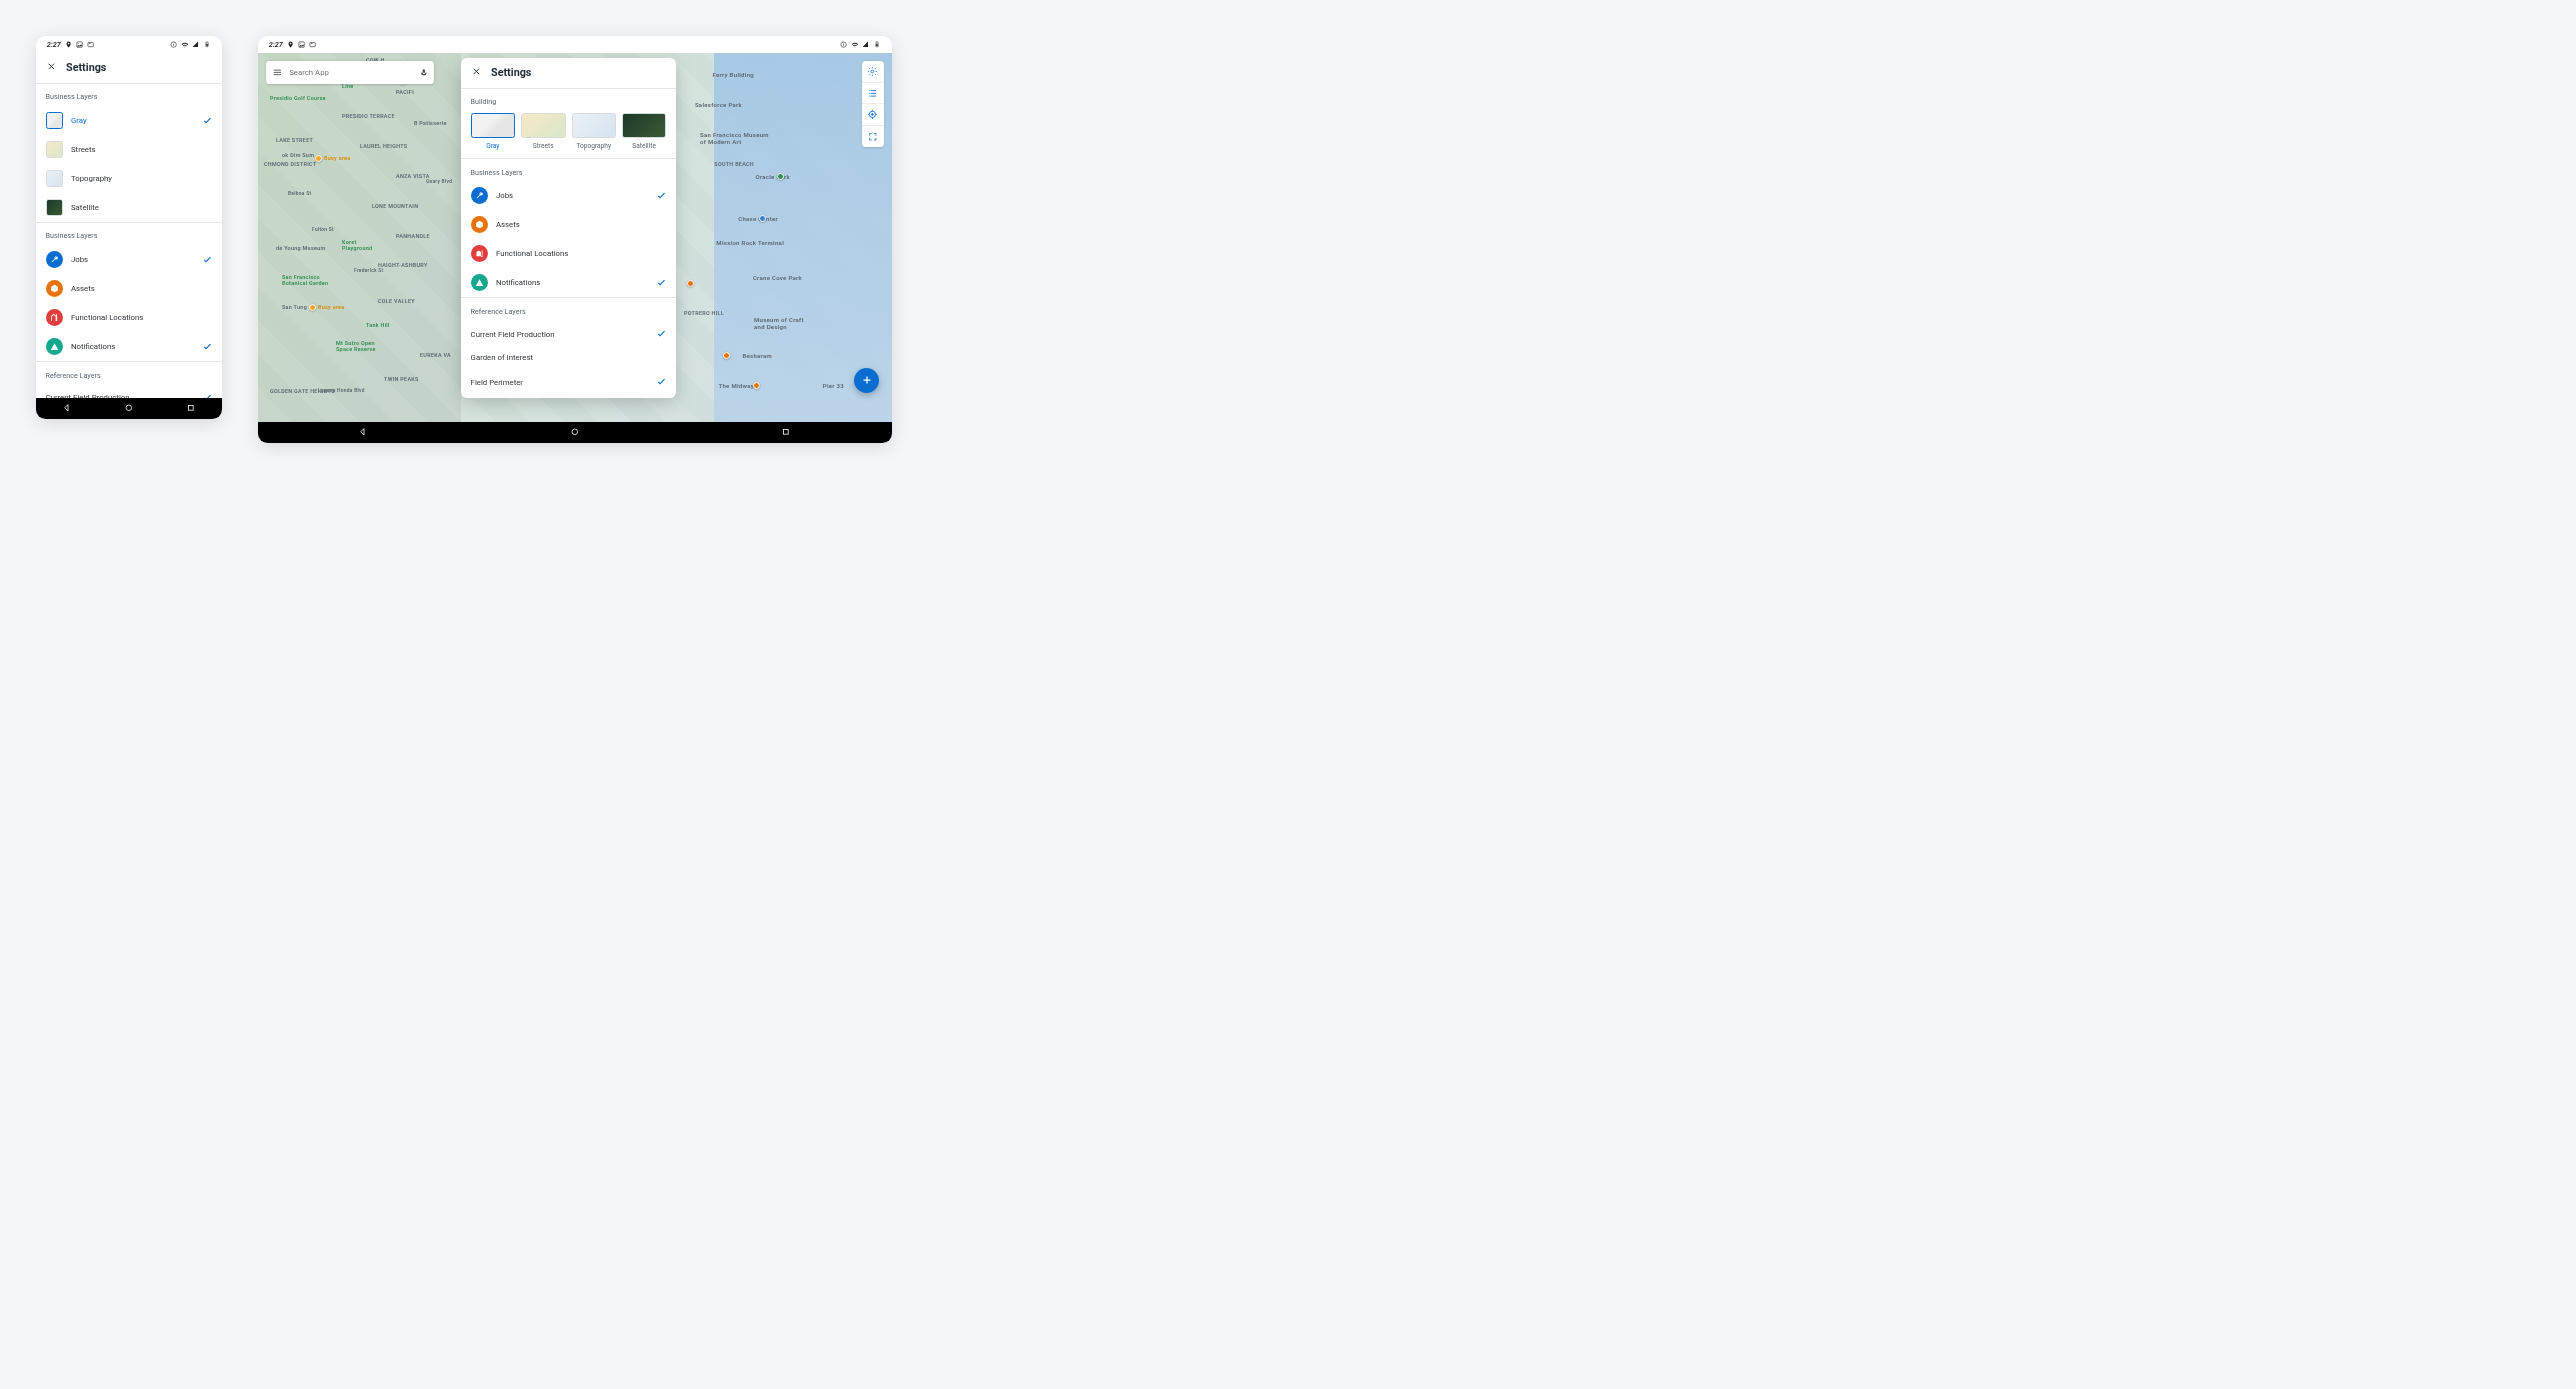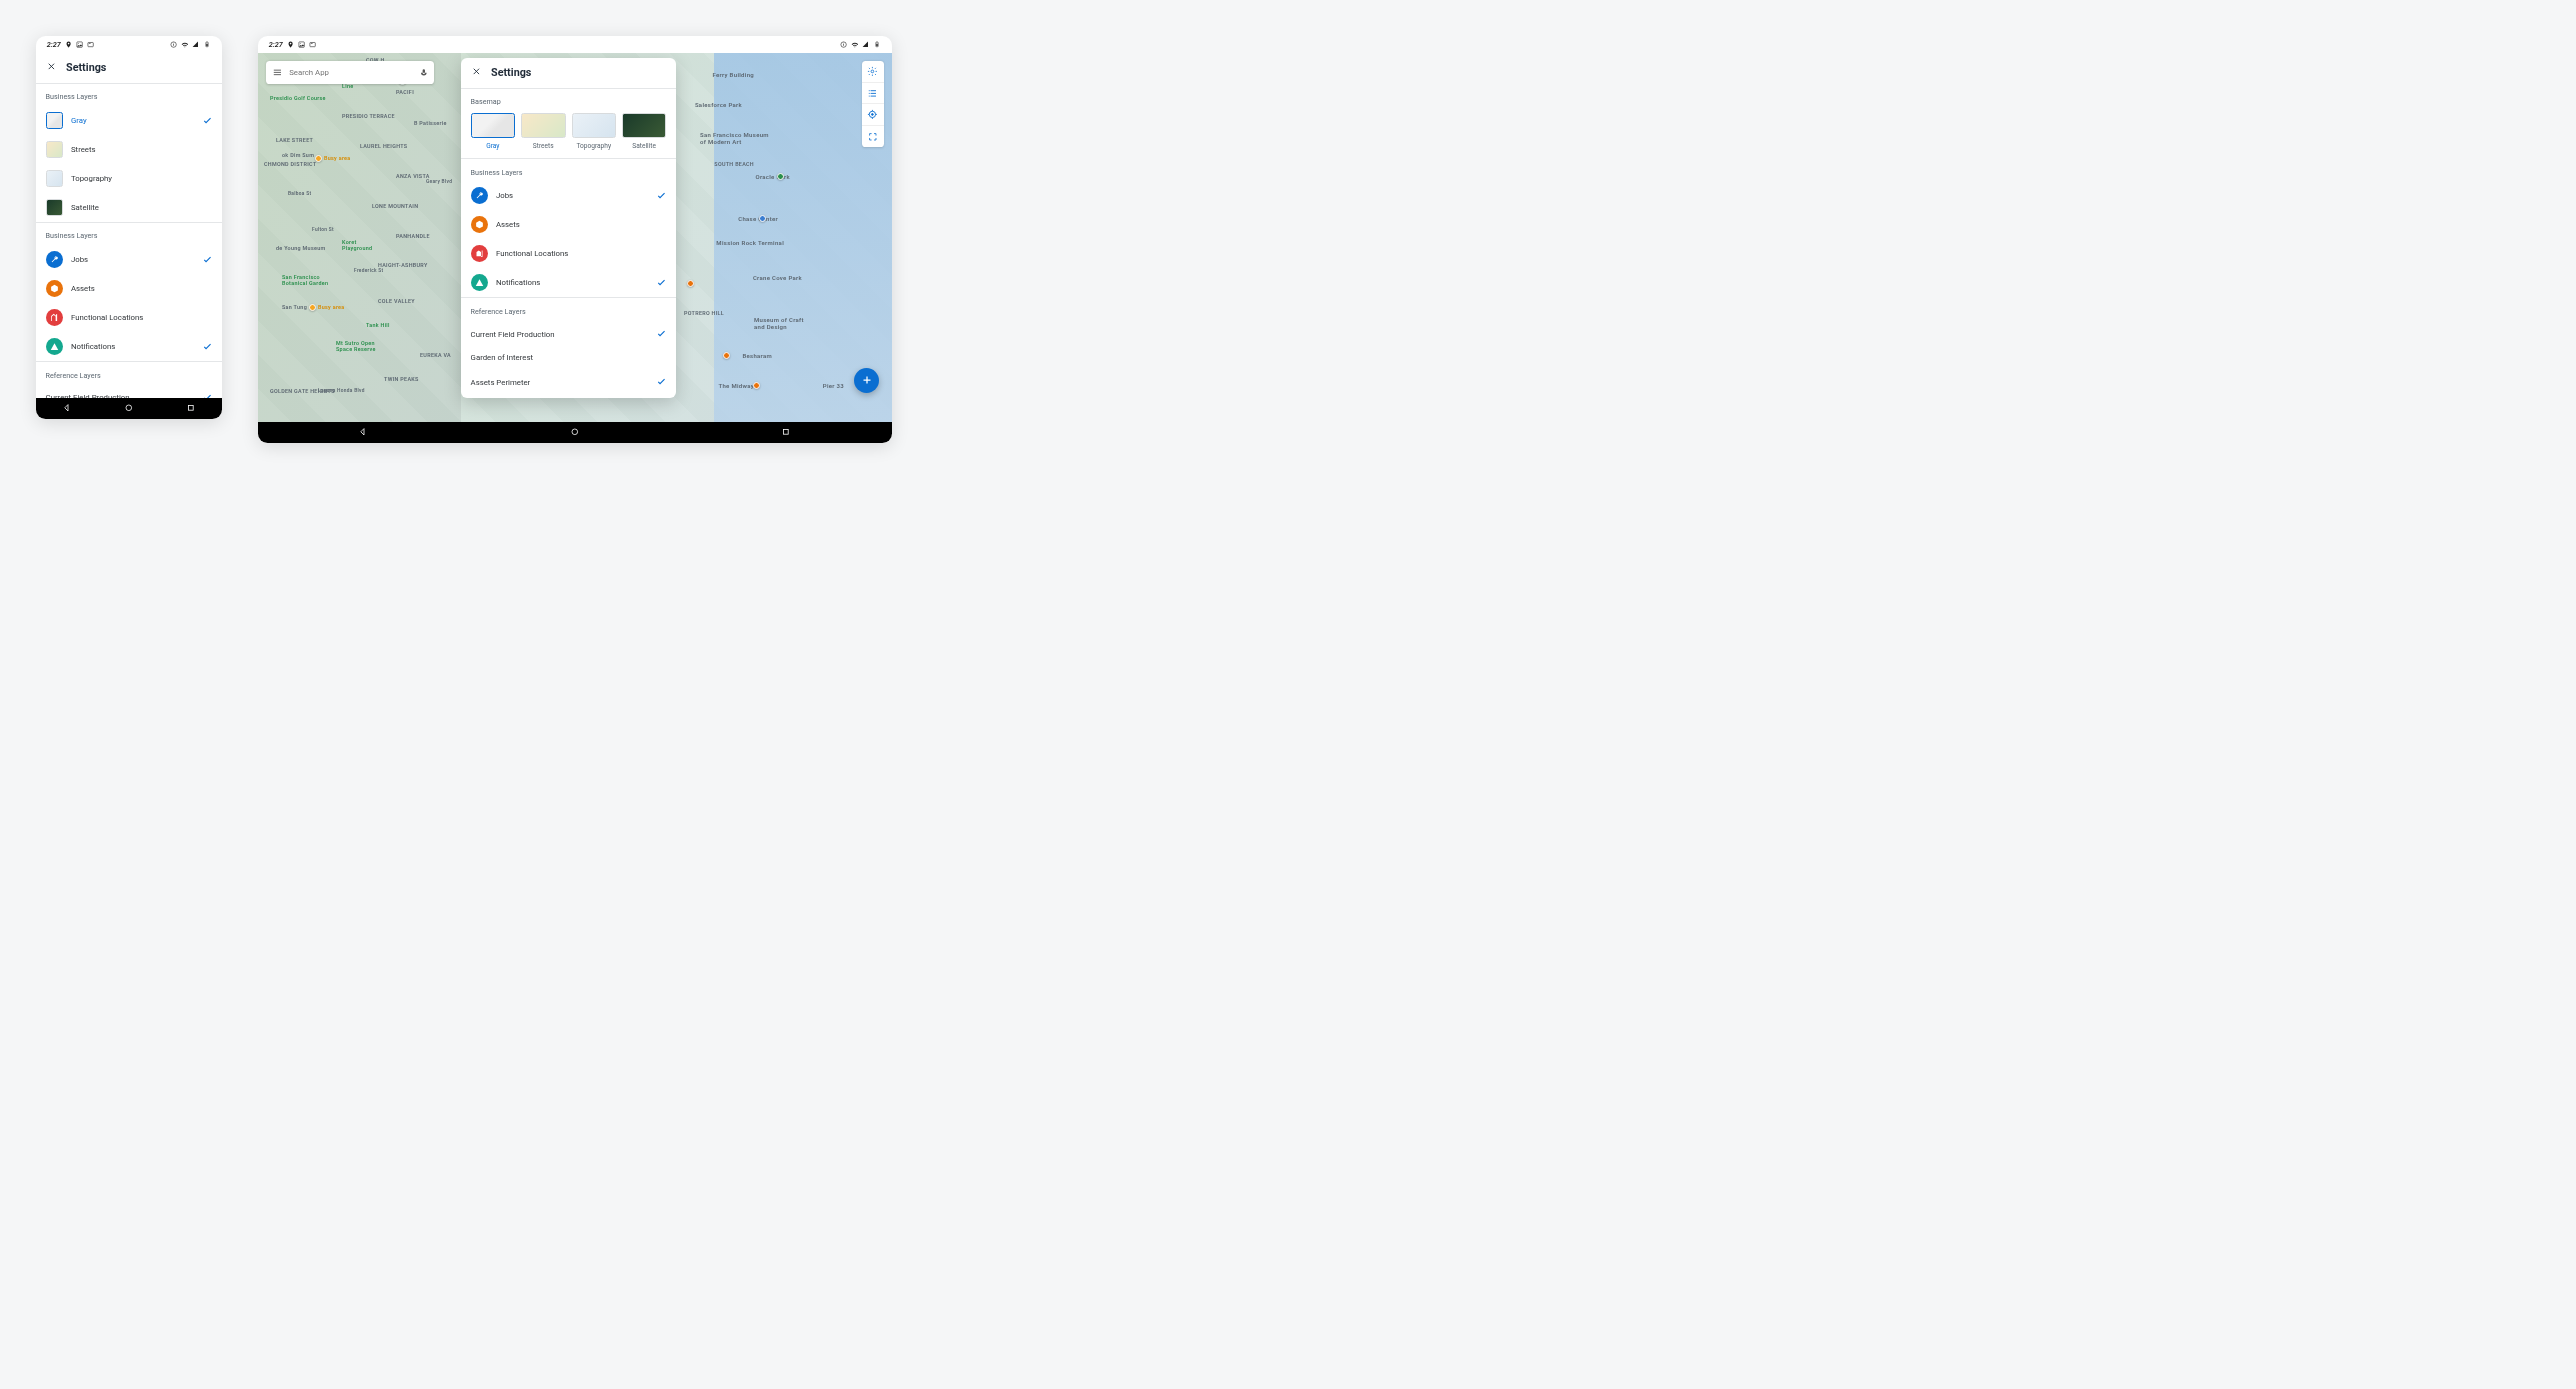--- a/index.html
+++ b/index.html
@@ -400,21 +400,21 @@
     <div class="settings-panel">
       <div class="settings-header">
         <span class="close-x">
             <svg viewBox="0 0 24 24" width="10.8" height="10.8" stroke="#1f2a37" stroke-width="2" fill="none">
               <path d="M6 6l12 12M18 6L6 18"></path>
             </svg>
           </span>
         <h1>Settings</h1>
       </div>
       <div class="scroll">
-        <div class="section-label">Basemap</div>
+        <div class="section-label">Building</div>
         <div class="basemap-grid">
           <div class="basemap-item selected">
             <div class="bm-thumb thumb-gray"></div>
             <div class="bm-label">Gray</div>
           </div>
           <div class="basemap-item">
             <div class="bm-thumb thumb-streets"></div>
             <div class="bm-label">Streets</div>
           </div>
           <div class="basemap-item">
@@ -481,21 +481,21 @@
             <span class="check">
                 <svg viewBox="0 0 24 24" width="10.8" height="10.8" stroke="#0a6ed1" stroke-width="2.5" fill="none">
                   <path d="M5 13l4 4L19 7"></path>
                 </svg>
               </span>
           </div>
           <div class="ref-row">
             <span>Garden of Interest</span>
           </div>
           <div class="ref-row">
-            <span>Assets Perimeter</span>
+            <span>Field Perimeter</span>
             <span class="check">
                 <svg viewBox="0 0 24 24" width="10.8" height="10.8" stroke="#0a6ed1" stroke-width="2.5" fill="none">
                   <path d="M5 13l4 4L19 7"></path>
                 </svg>
               </span>
           </div>
           <div class="ref-row">
             <span>Incidents</span>
           </div>
         </div>

